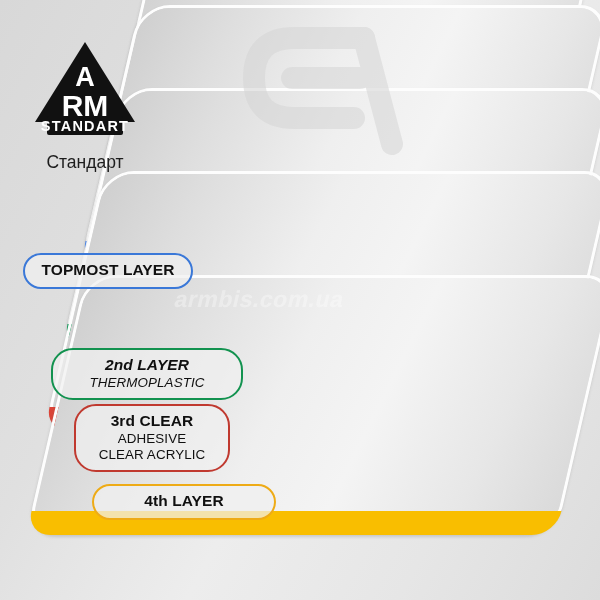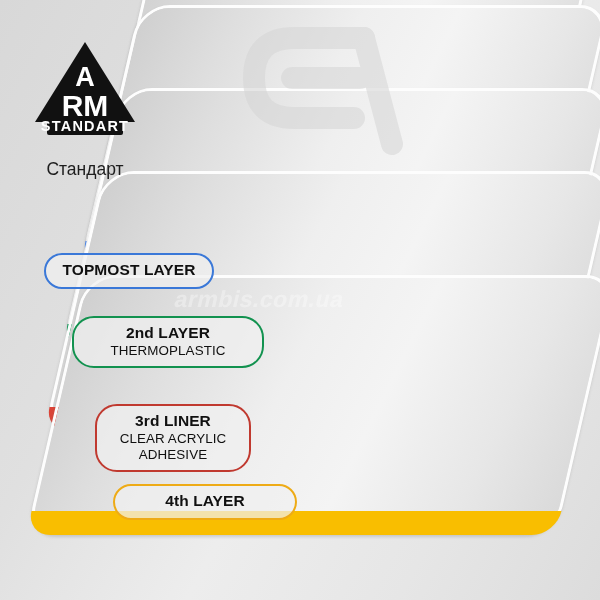--- a/index.html
+++ b/index.html
@@ -60,46 +60,45 @@
     font-size:23px;letter-spacing:.5px;font-weight:700;
     color:#ffffff;opacity:.34;z-index:4;
     transform:skewX(-13deg);
     pointer-events:none;white-space:nowrap;
   }
 
   
   .brand{position:absolute;left:20px;top:38px;width:130px;z-index:10;}
   .brand svg{display:block;margin:0 auto;}
   .brand-tagline{
-    margin-top:20px;text-align:center;
+    margin-top:13px;text-align:center;
     font-size:17.5px;color:#1d1d1d;line-height:1.28;
     font-family:"Liberation Sans", sans-serif;
   }
 
   
   .callout{
     position:absolute;z-index:12;
     background:rgba(240,240,240,.72);
     border:2.4px solid #888;
     border-radius:22px;
     box-sizing:border-box;
     text-align:center;
     padding:6px 10px 7px;
     color:#101010;
-    margin-left:21px;
   }
   .callout .t1{
     font-size:15.5px;font-weight:700;letter-spacing:.1px;line-height:1.22;
     white-space:nowrap;
   }
   .callout .t2{
     font-size:13.4px;font-weight:400;line-height:1.2;letter-spacing:.1px;
   }
   #callout-1{left:23px;top:253px;width:170px;}
-  #callout-2{left:51px;top:316px;width:192px;}
+  #callout-2{left:51px;top:348px;width:192px;font-style:italic;}
   #callout-3{left:74px;top:404px;width:156px;}
   #callout-4{left:92px;top:484px;width:184px;}
 </style>
 </head>
 <body>
 
 <div id="stage">
 
   <div class="wm-logo">
     <svg viewBox="0 0 190 150" aria-hidden="true">
@@ -164,22 +163,22 @@
   <div class="callout" id="callout-1" style="border-color: rgb(58, 120, 216);">
     <div class="t1">TOPMOST LAYER</div>
   </div>
 
   <div class="callout" id="callout-2" style="border-color: rgb(18, 146, 79);">
     <div class="t1">2nd LAYER</div>
     <div class="t2">THERMOPLASTIC</div>
   </div>
 
   <div class="callout" id="callout-3" style="border-color: rgb(192, 57, 47);">
-    <div class="t1">3rd LINER</div>
+    <div class="t1">3rd CLEAR</div>
+    <div class="t2">ADHESIVE</div>
     <div class="t2">CLEAR ACRYLIC</div>
-    <div class="t2">ADHESIVE</div>
   </div>
 
   <div class="callout" id="callout-4" style="border-color: rgb(238, 171, 22);">
     <div class="t1">4th LAYER</div>
   </div>
 
 </div>
 
 </body></html>

